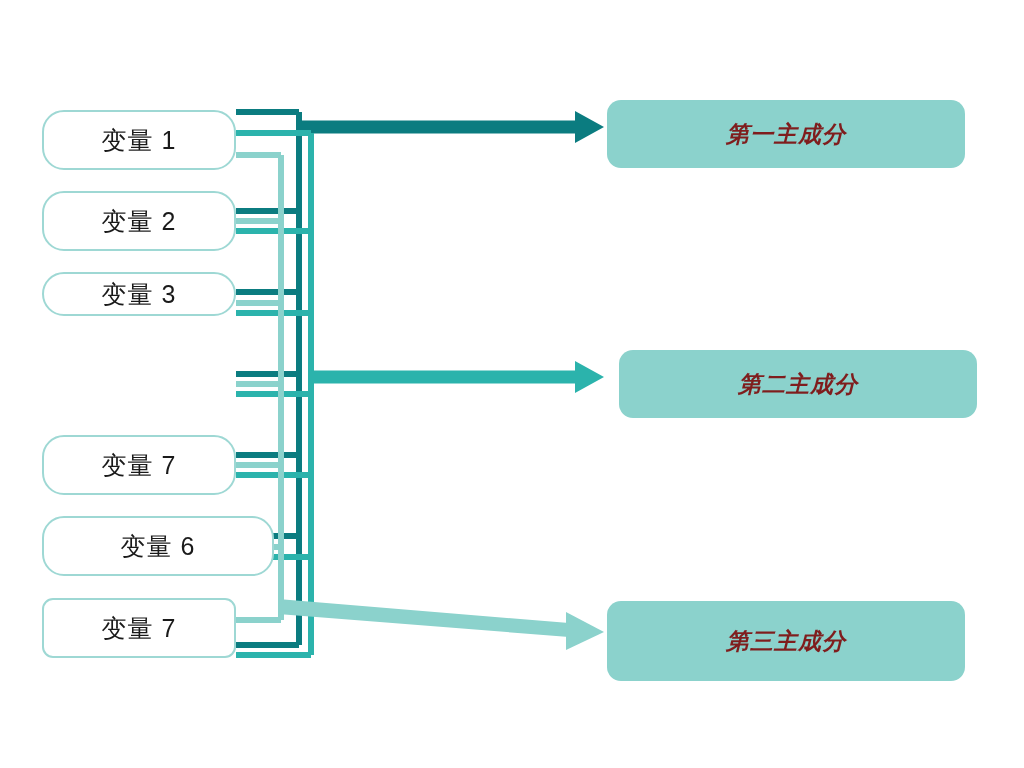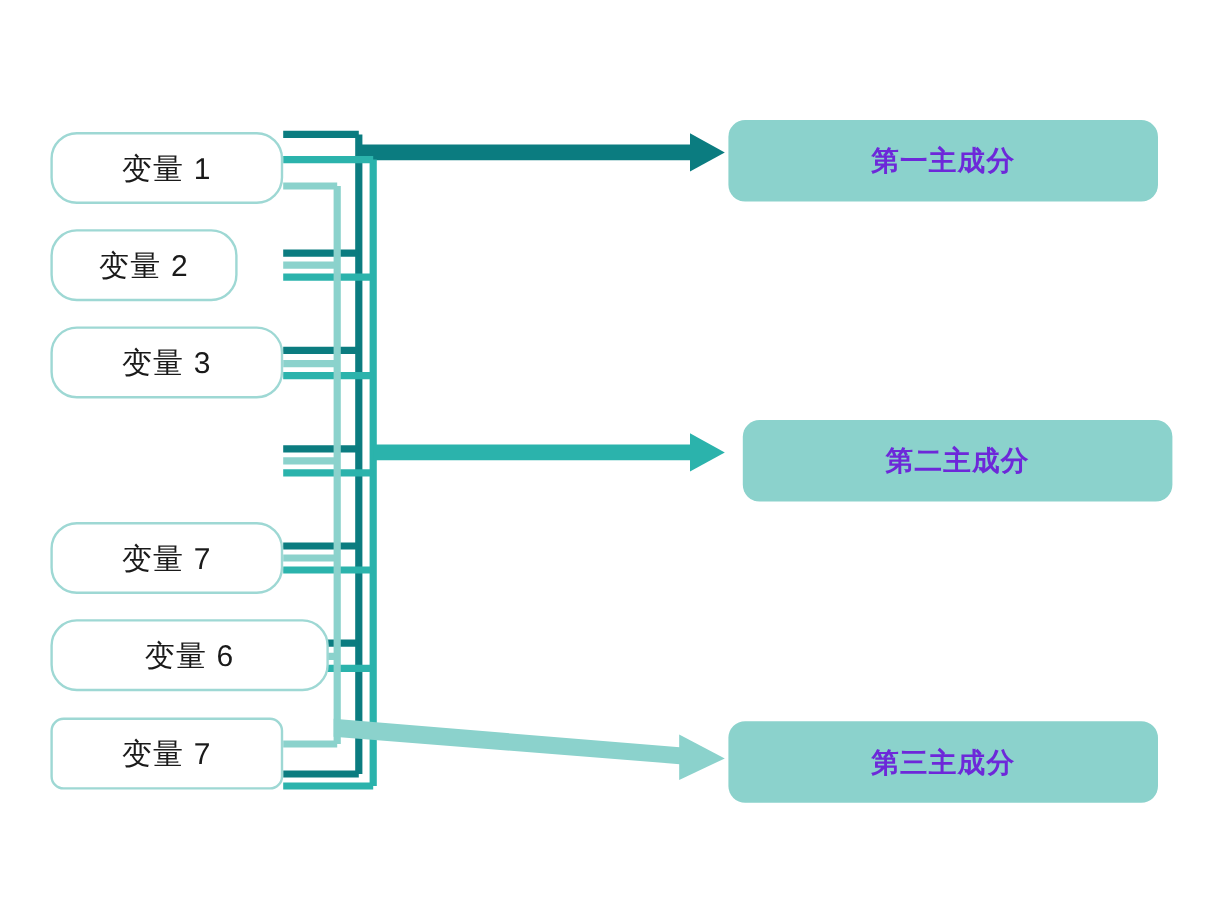--- a/index.html
+++ b/index.html
@@ -41,25 +41,26 @@
     z-index: 3;
   }
   .pc-box {
     position: absolute;
     box-sizing: border-box;
     background: #8bd2cc;
     border-radius: 14px;
     display: flex;
     align-items: center;
     justify-content: center;
-    color: #6d28d9;
+    color: #7f1d1d;
     font-size: 23px;
     font-weight: bold;
     letter-spacing: 1px;
     z-index: 3;
+    font-style: italic;
   }
 </style>
 </head>
 <body>
 
 <div id="canvas">
 
   <svg id="wiring" viewBox="0 0 1024 768" xmlns="http://www.w3.org/2000/svg">
 
     <g>
@@ -104,39 +105,39 @@
       <path d="M 236 620 L 281 620" fill="none" stroke="#8bd2cc" stroke-width="6"></path>
 
       <polygon points="278,599 569,623 569,637 278,614" fill="#8bd2cc"></polygon>
       <polygon points="566,612 604,632 566,650" fill="#8bd2cc"></polygon>
     </g>
   </svg>
 
   <div class="var-box" style="left:42px;  top:110px; width:194px; height:60px;">
     <span>变量 1</span>
   </div>
-  <div class="var-box" style="left:42px;  top:191px; width:156px; height:60px;text-align:right;">
+  <div class="var-box" style="left:42px;  top:191px; width:194px; height:60px;text-align:right;">
     <span>变量 2</span>
   </div>
-  <div class="var-box" style="left:42px;  top:272px; width:194px; height:60px;">
+  <div class="var-box" style="left:42px;  top:272px; width:194px; height:44px;">
     <span>变量 3</span>
   </div>
   <div class="var-box" style="left:42px;  top:435px; width:194px; height:60px;">
     <span>变量 7</span>
   </div>
   <div class="var-box" style="left:42px;  top:516px; width:232px; height:60px;">
     <span>变量 6</span>
   </div>
   <div class="var-box" style="left:42px;  top:598px; width:194px; height:60px;border-radius:11px;">
     <span>变量 7</span>
   </div>
 
   <div class="pc-box" style="left:607px; top:100px; width:358px; height:68px;">
     <span>第一主成分</span>
   </div>
   <div class="pc-box" style="left:607px; top:350px; width:358px; height:68px;margin-left:12px;">
     <span>第二主成分</span>
   </div>
-  <div class="pc-box" style="left:607px; top:601px; width:358px; height:68px;">
+  <div class="pc-box" style="left:607px; top:601px; width:358px; height:80px;">
     <span>第三主成分</span>
   </div>
 
 </div>
 
 </body></html>

